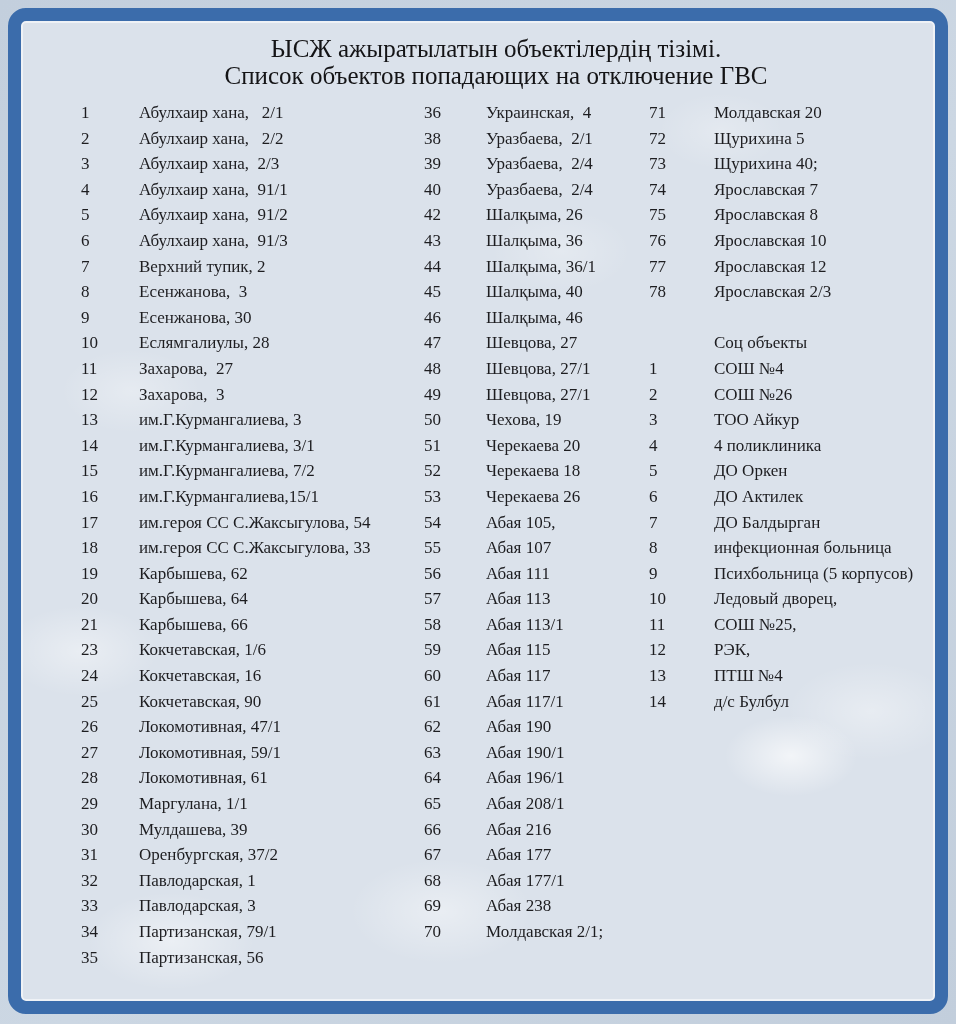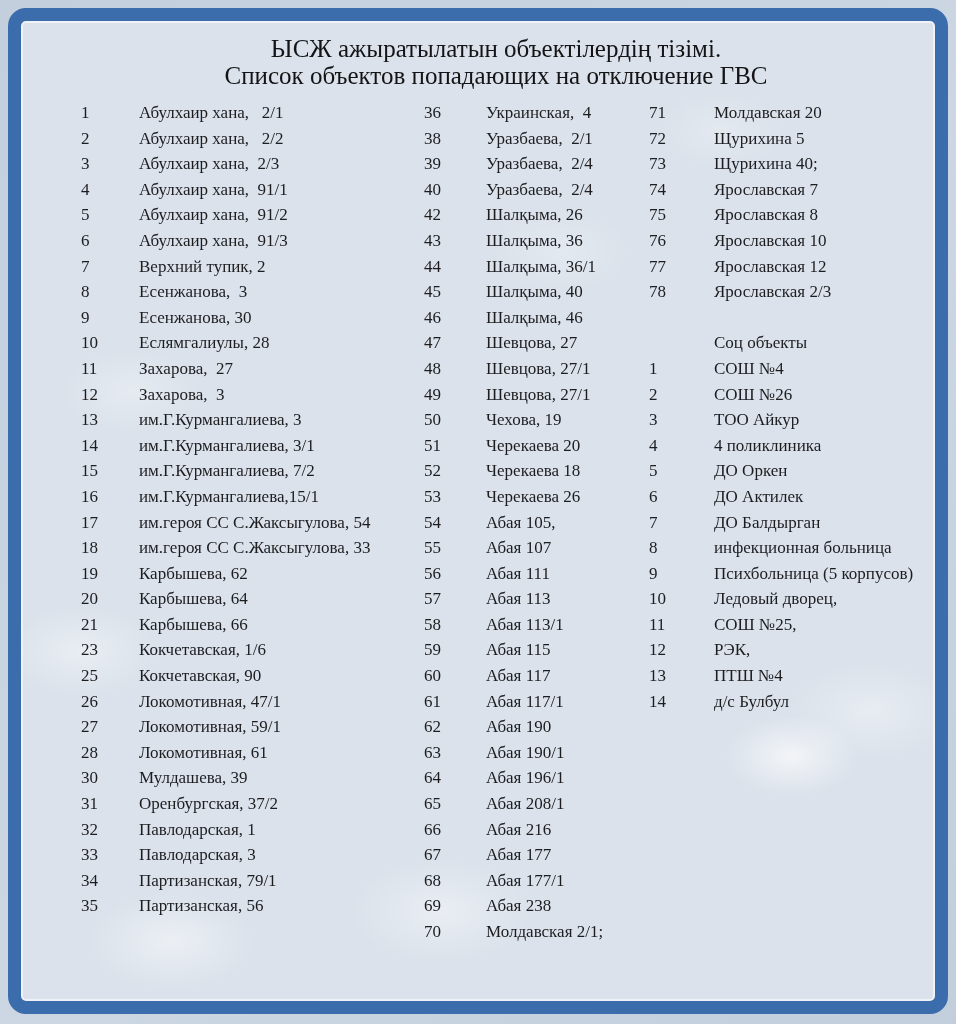--- a/index.html
+++ b/index.html
@@ -156,20 +156,24 @@
         <span class="num">21</span>
         <span class="txt">Карбышева, 66</span>
       </div>
 
 
       <div class="row">
         <span class="num">23</span>
         <span class="txt">Кокчетавская, 1/6</span>
       </div>
 
+      <div class="row">
+        <span class="num">24</span>
+        <span class="txt">Кокчетавская, 16</span>
+      </div>
 
       <div class="row">
         <span class="num">25</span>
         <span class="txt">Кокчетавская, 90</span>
       </div>
 
       <div class="row">
         <span class="num">26</span>
         <span class="txt">Локомотивная, 47/1</span>
       </div>
@@ -177,20 +181,24 @@
       <div class="row">
         <span class="num">27</span>
         <span class="txt">Локомотивная, 59/1</span>
       </div>
 
       <div class="row">
         <span class="num">28</span>
         <span class="txt">Локомотивная, 61</span>
       </div>
 
+      <div class="row">
+        <span class="num">29</span>
+        <span class="txt">Маргулана, 1/1</span>
+      </div>
 
       <div class="row">
         <span class="num">30</span>
         <span class="txt">Мулдашева, 39</span>
       </div>
 
       <div class="row">
         <span class="num">31</span>
         <span class="txt">Оренбургская, 37/2</span>
       </div>

